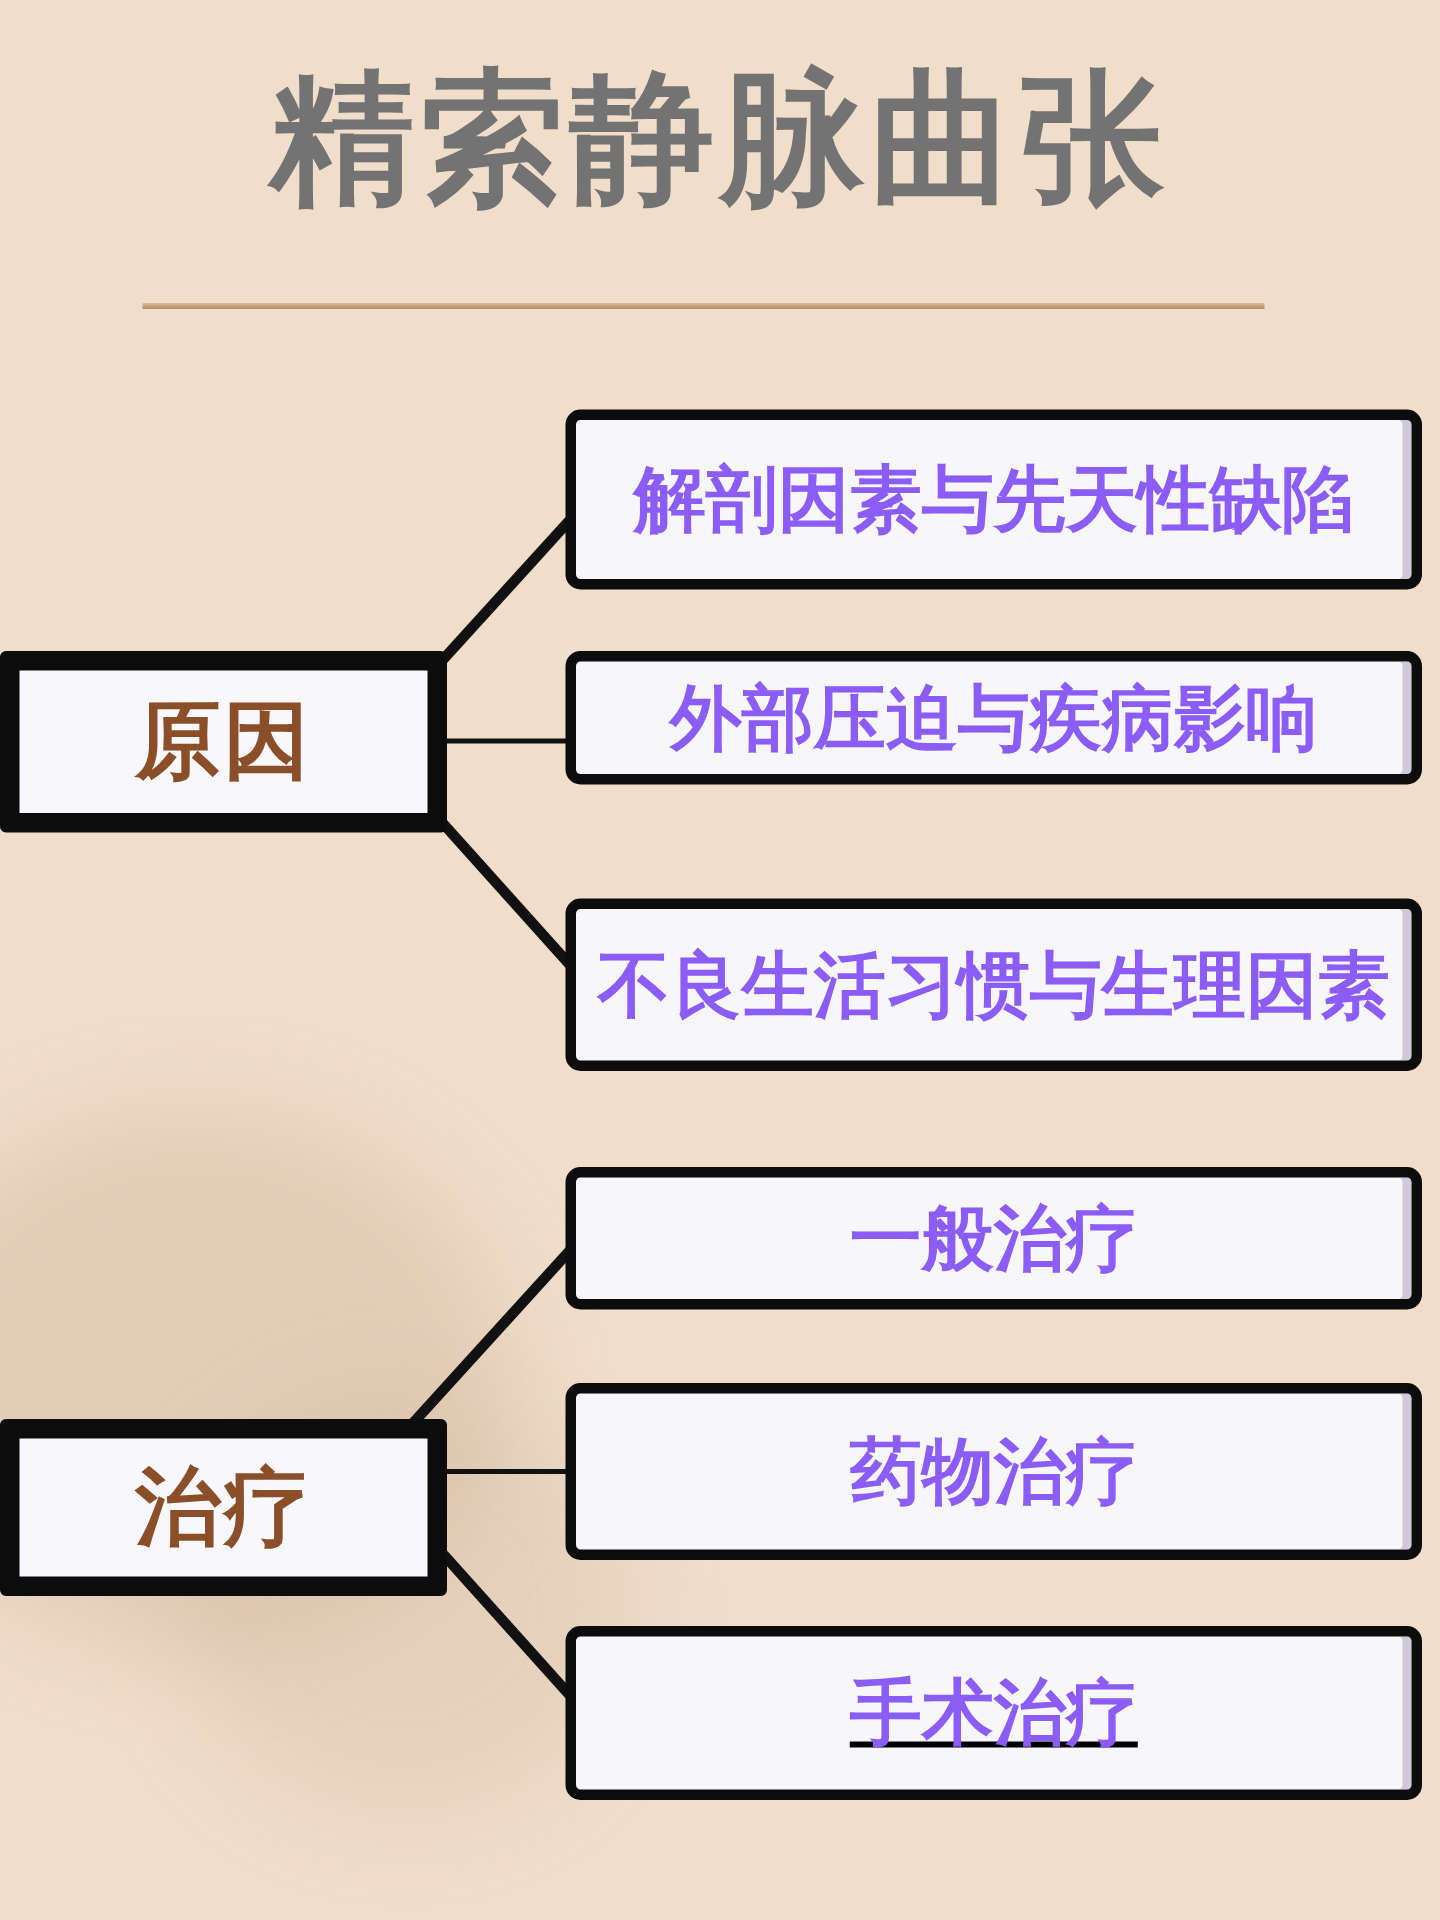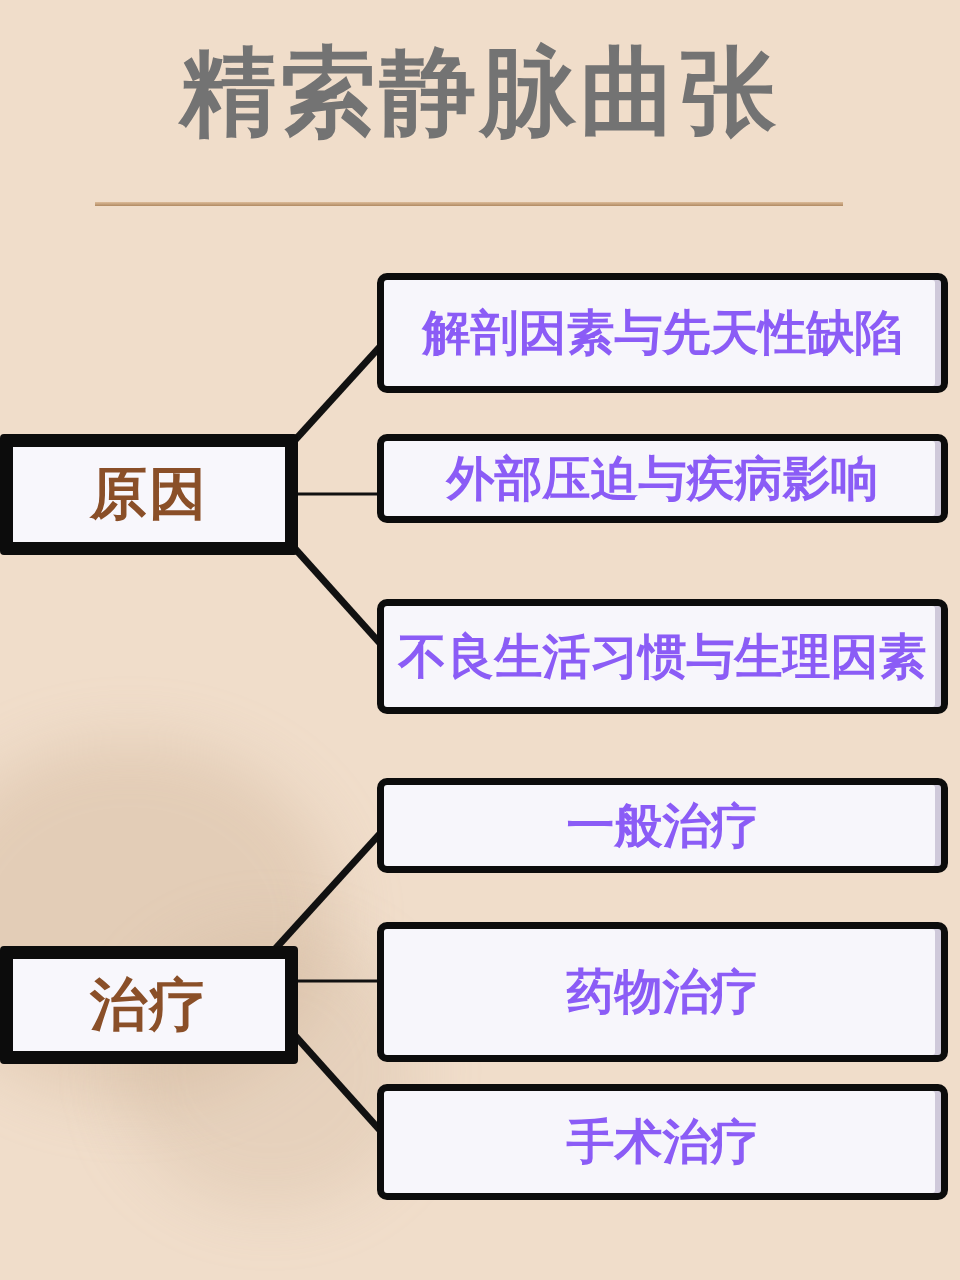--- a/index.html
+++ b/index.html
@@ -97,22 +97,22 @@
   .child-box .child-label {
     font-size: 48px;
     font-weight: 700;
     color: #8b5cf6;
     white-space: nowrap;
   }
   .child-box.c1 { top: 273px; height: 120px; }
   .child-box.c2 { top: 434px; height: 89px; }
   .child-box.c3 { top: 599px; height: 115px; }
   .child-box.c4 { top: 762px; height: 95px; margin-top: 16px; }
-  .child-box.c5 { top: 922px; height: 140px; }
-  .child-box.c6 { top: 1084px; height: 116px; }
+  .child-box.c5 { top: 922px; height: 118px; }
+  .child-box.c6 { top: 1084px; height: 116px; text-decoration: underline; }
 </style>
 </head>
 <body>
 
 <div class="bg-smudge s1"></div>
 <div class="bg-smudge s2"></div>
 
 <div class="page-title">精索静脉曲张</div>
 <div class="title-divider"></div>
 

